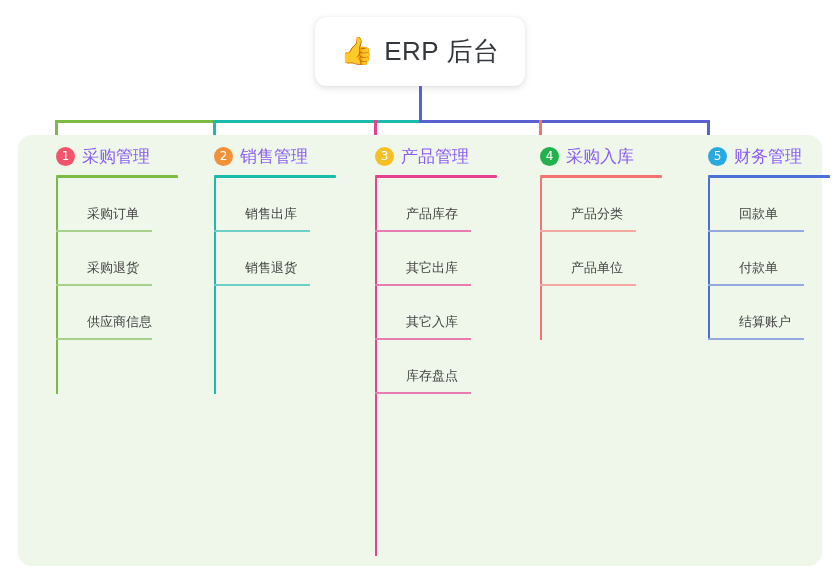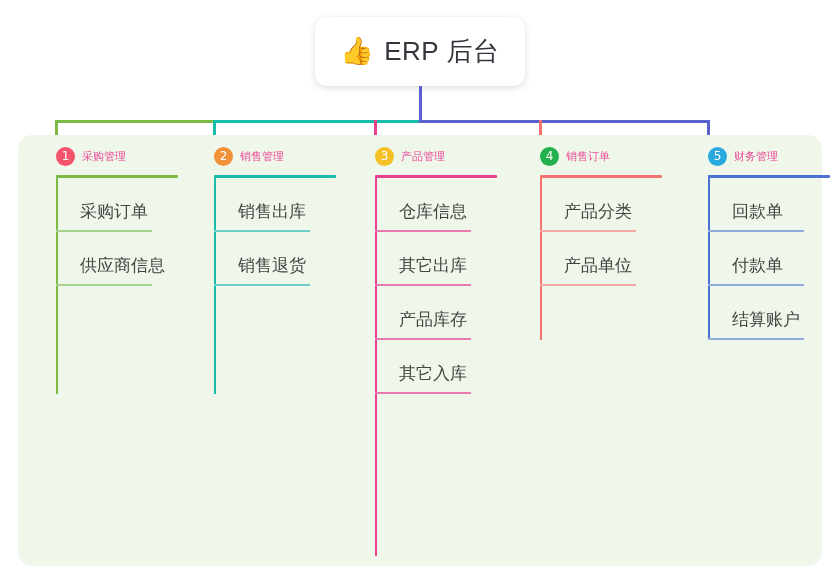--- a/index.html
+++ b/index.html
@@ -78,22 +78,22 @@
     height: 19px;
     border-radius: 50%;
     color: #ffffff;
     font-size: 12px;
     line-height: 19px;
     text-align: center;
     flex: 0 0 auto;
     font-family: "DejaVu Sans", sans-serif;
   }
   .col-title {
-    font-size: 11px;
-    color: #ec4899;
+    font-size: 17px;
+    color: #8b5cf6;
     white-space: nowrap;
   }
   .header-rule {
     height: 3px;
     margin-top: 6px;
     margin-left: 22px;
     width: 122px;
     border-radius: 1px;
   }
 
@@ -109,23 +109,23 @@
     top: 0;
     width: 2px;
   }
   .leaf {
     position: relative;
     height: 54px;
     box-sizing: border-box;
   }
   .leaf-label {
     position: absolute;
-    left: 24px;
+    left: 31px;
     bottom: 9px;
-    font-size: 17px;
+    font-size: 13px;
     color: #444444;
     white-space: nowrap;
   }
   .leaf-rule {
     position: absolute;
     left: 0;
     bottom: 0;
     height: 1.6px;
     width: 96px;
   }
@@ -159,20 +159,24 @@
         <span class="col-title">采购管理</span>
       </div>
       <div class="header-rule" style="background: rgb(124, 187, 66);"></div>
       <div class="leaves">
         <div class="spine" style="background: rgb(124, 187, 66); height: 216px;"></div>
         <div class="leaf">
           <span class="leaf-label">采购订单</span>
           <div class="leaf-rule" style="background: rgb(168, 208, 141);"></div>
         </div>
         <div class="leaf">
+          <span class="leaf-label">采购退货</span>
+          <div class="leaf-rule" style="background: rgb(168, 208, 141);"></div>
+        </div>
+        <div class="leaf">
           <span class="leaf-label">供应商信息</span>
           <div class="leaf-rule" style="background: rgb(168, 208, 141);"></div>
         </div>
       </div>
     </div>
     <div class="column" style="left: 192px;">
       <div class="col-header">
         <span class="badge" style="background: rgb(241, 145, 58);">2</span>
         <span class="col-title">销售管理</span>
       </div>
@@ -191,41 +195,41 @@
     </div>
     <div class="column" style="left: 353px;">
       <div class="col-header">
         <span class="badge" style="background: rgb(245, 192, 38);">3</span>
         <span class="col-title">产品管理</span>
       </div>
       <div class="header-rule" style="background: rgb(232, 66, 143);"></div>
       <div class="leaves">
         <div class="spine" style="background: rgb(232, 66, 143); height: 378px;"></div>
         <div class="leaf">
-          <span class="leaf-label">仓库信息</span>
+          <span class="leaf-label">产品库存</span>
           <div class="leaf-rule" style="background: rgb(232, 124, 174);"></div>
         </div>
         <div class="leaf">
           <span class="leaf-label">其它出库</span>
           <div class="leaf-rule" style="background: rgb(232, 124, 174);"></div>
         </div>
         <div class="leaf">
-          <span class="leaf-label">产品库存</span>
-          <div class="leaf-rule" style="background: rgb(232, 124, 174);"></div>
-        </div>
-        <div class="leaf">
           <span class="leaf-label">其它入库</span>
           <div class="leaf-rule" style="background: rgb(232, 124, 174);"></div>
         </div>
+        <div class="leaf">
+          <span class="leaf-label">库存盘点</span>
+          <div class="leaf-rule" style="background: rgb(232, 124, 174);"></div>
+        </div>
       </div>
     </div>
     <div class="column" style="left: 518px;">
       <div class="col-header">
         <span class="badge" style="background: rgb(34, 177, 76);">4</span>
-        <span class="col-title">销售订单</span>
+        <span class="col-title">采购入库</span>
       </div>
       <div class="header-rule" style="background: rgb(244, 115, 111);"></div>
       <div class="leaves">
         <div class="spine" style="background: rgb(244, 115, 111); height: 162px;"></div>
         <div class="leaf">
           <span class="leaf-label">产品分类</span>
           <div class="leaf-rule" style="background: rgb(245, 168, 162);"></div>
         </div>
         <div class="leaf">
           <span class="leaf-label">产品单位</span>

